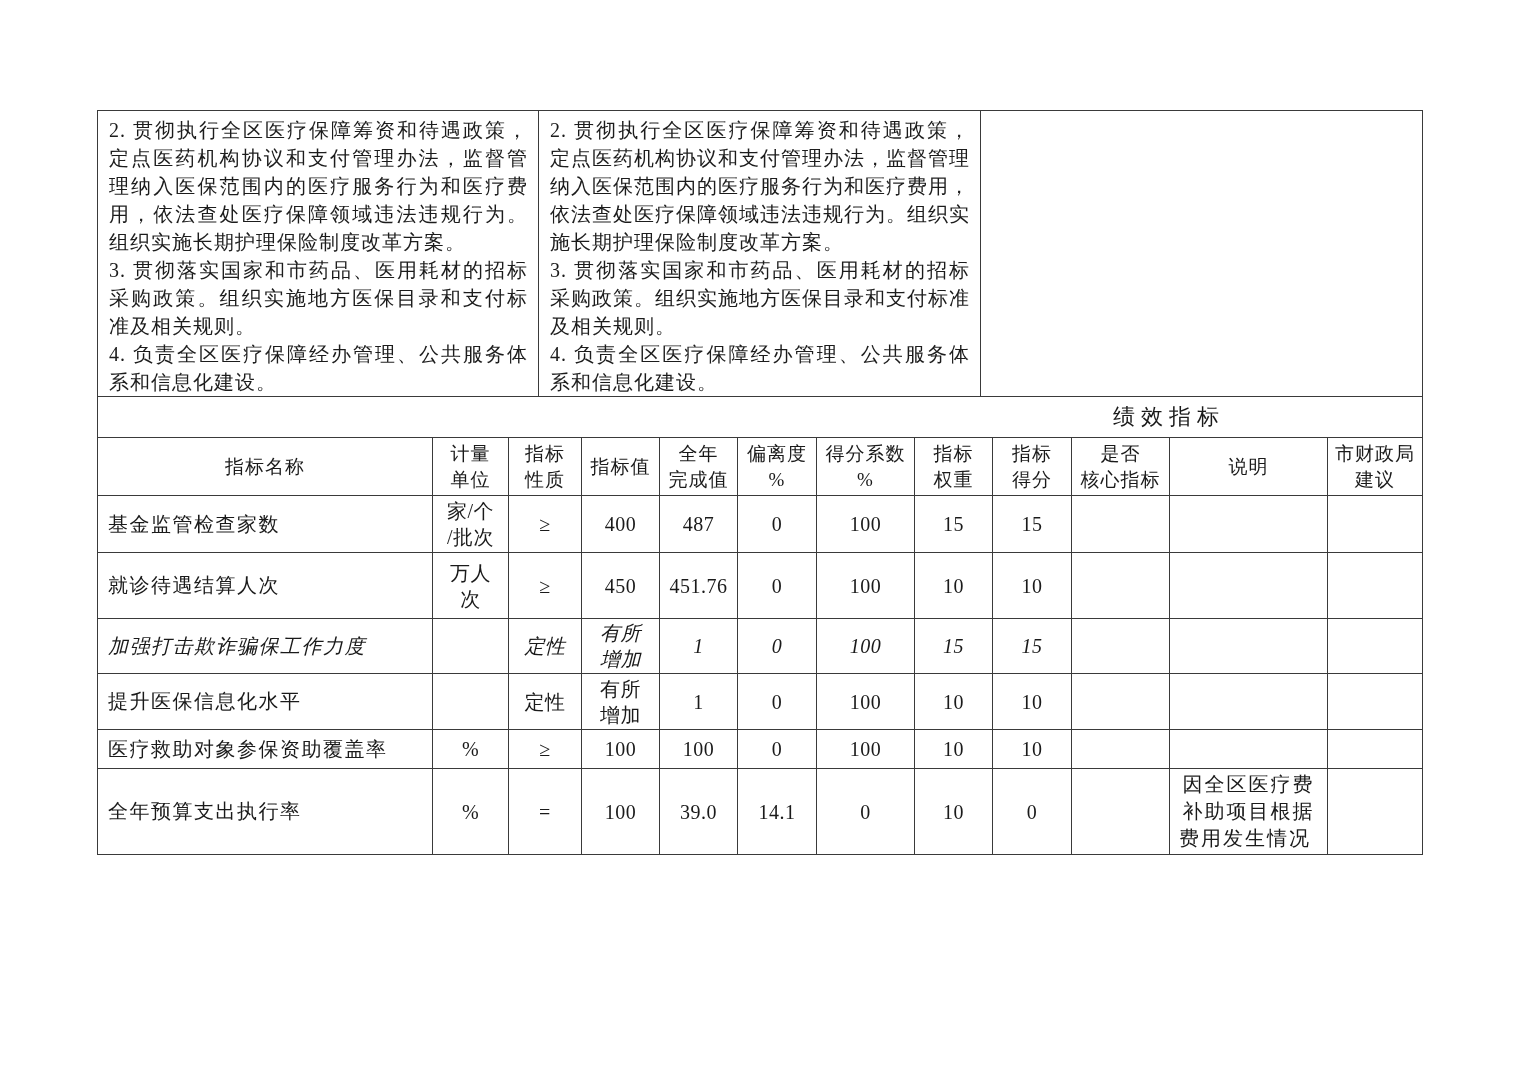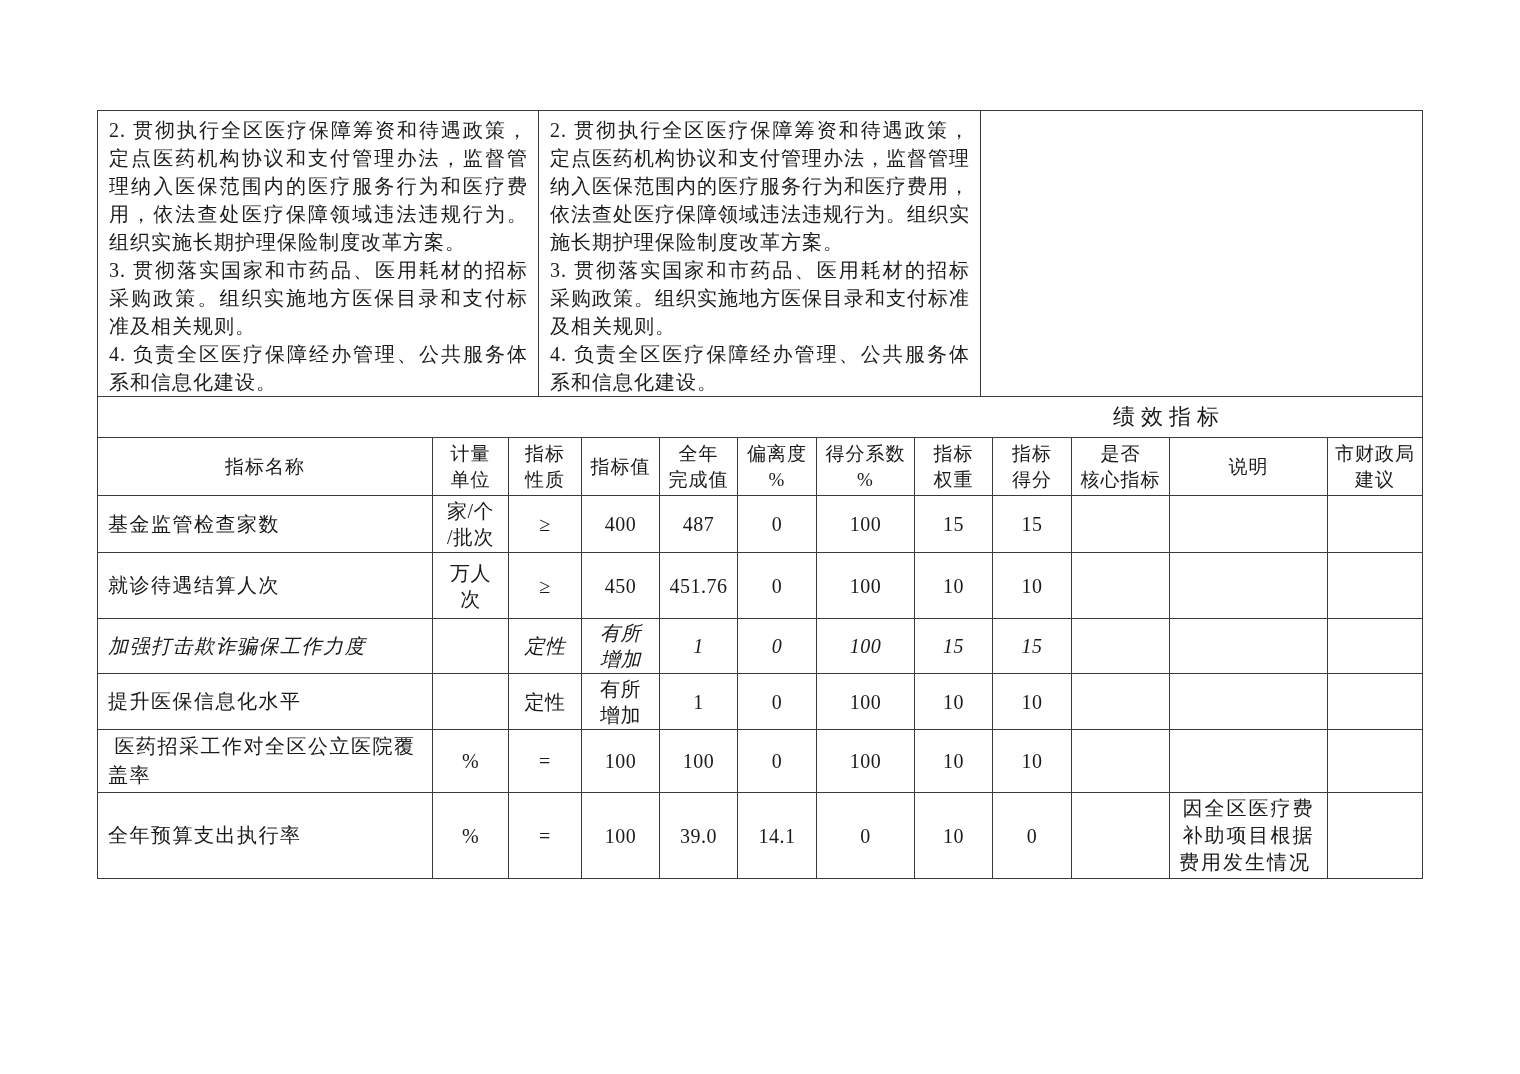--- a/index.html
+++ b/index.html
@@ -233,23 +233,23 @@
             <td class="c-mid">1</td>
             <td class="c-mid">0</td>
             <td class="c-mid">100</td>
             <td class="c-mid">10</td>
             <td class="c-mid">10</td>
             <td class="c-mid"></td>
             <td class="c-note"></td>
             <td class="c-mid"></td>
           </tr>
           <tr>
-            <td class="c-name">医药招采工作对全区公立医院覆盖率</td>
+            <td class="c-name">医疗救助对象参保资助覆盖率</td>
             <td class="c-mid">%</td>
-            <td class="c-mid">=</td>
+            <td class="c-mid">≥</td>
             <td class="c-mid">100</td>
             <td class="c-mid">100</td>
             <td class="c-mid">0</td>
             <td class="c-mid">100</td>
             <td class="c-mid">10</td>
             <td class="c-mid">10</td>
             <td class="c-mid"></td>
             <td class="c-note"></td>
             <td class="c-mid"></td>
           </tr>

